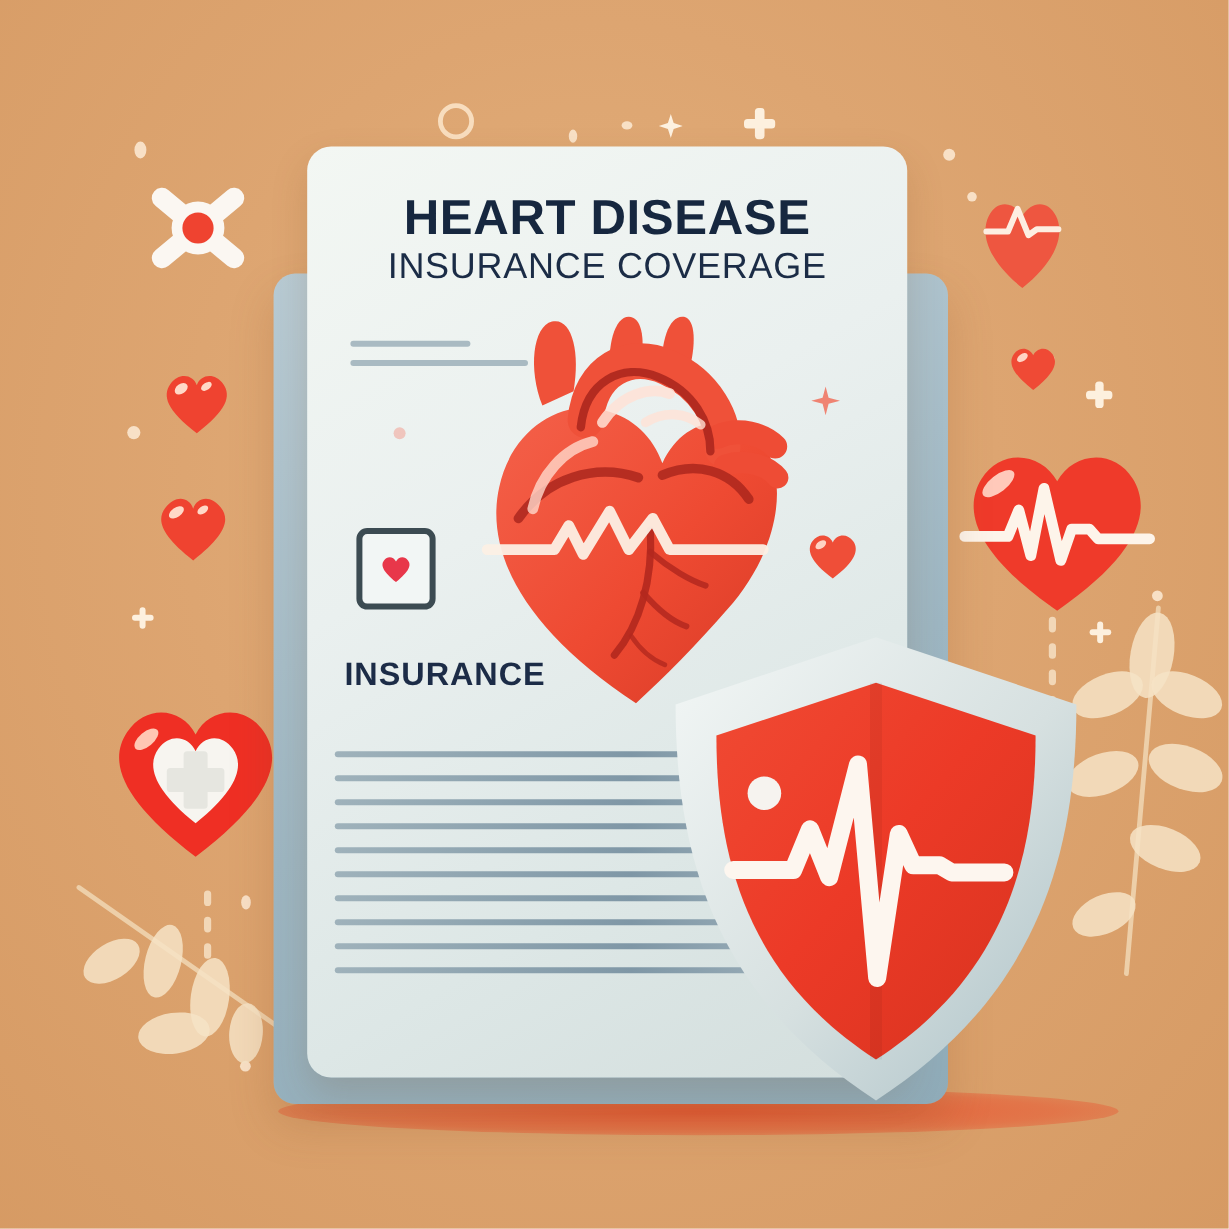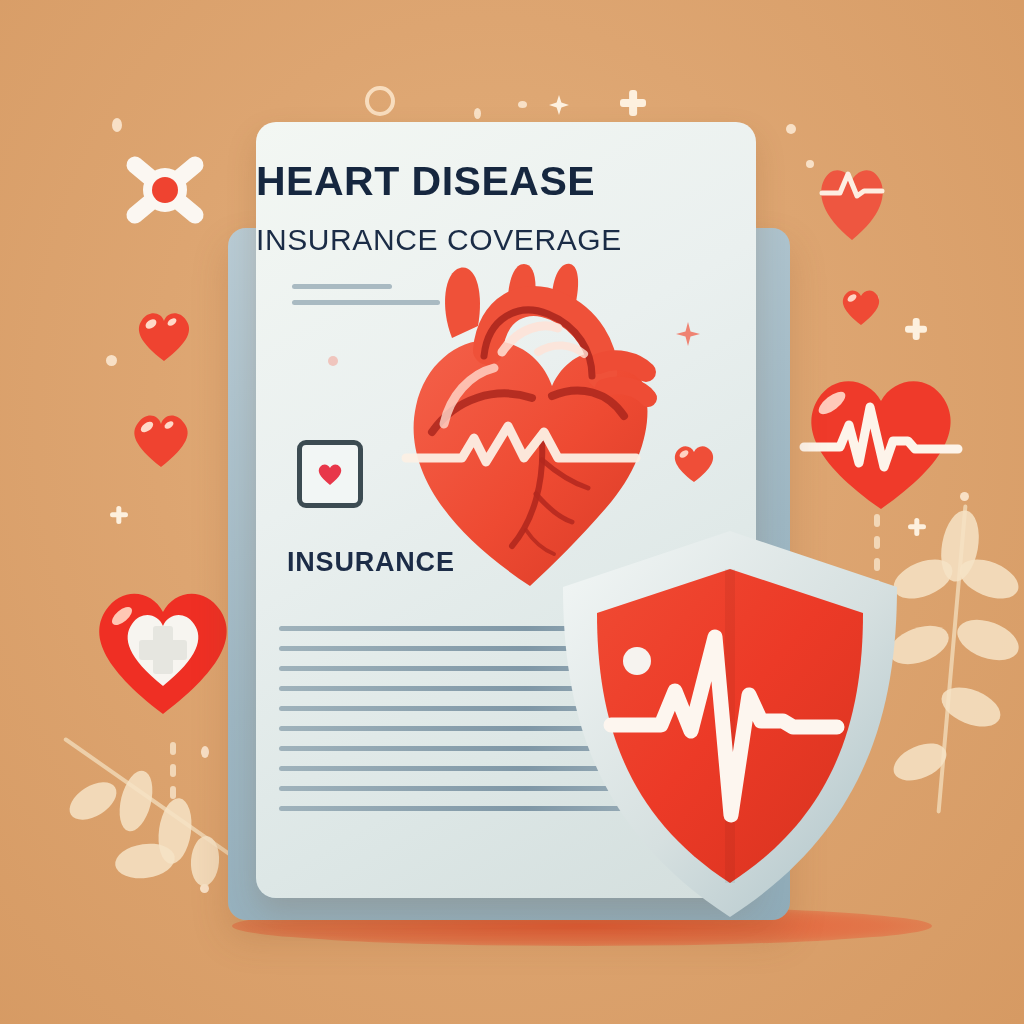--- a/index.html
+++ b/index.html
@@ -24,23 +24,23 @@
   .leaf{position:absolute;background:#f6e3c6;border-radius:50% 50% 50% 50%;opacity:.85;}
 
   
   #backpanel{position:absolute;left:228px;top:228px;width:562px;height:692px;
      border-radius:18px;background:linear-gradient(160deg,#b8cbd4 0%,#9db6c2 55%,#8fabb8 100%);
      box-shadow:0 18px 36px rgba(140,80,40,.22);}
   #doc{position:absolute;left:256px;top:122px;width:500px;height:776px;border-radius:20px;
      background:linear-gradient(150deg,#f3f7f3 0%,#eaf0ef 38%,#dde7e6 72%,#d3dedd 100%);
      box-shadow:0 14px 30px rgba(120,70,35,.18);overflow:hidden;}
 
-  #title{position:absolute;left:0;right:0;top:38px;text-align:left;}
+  #title{position:absolute;left:0;right:0;top:38px;text-align:center;}
   #title .t1{font-size:41px;font-weight:bold;letter-spacing:.5px;color:#16273f;line-height:1.06;}
-  #title .t2{font-size:30px;letter-spacing:.6px;color:#1b2c46;line-height:1.2;margin-top:19px;}
+  #title .t2{font-size:30px;letter-spacing:.6px;color:#1b2c46;line-height:1.2;margin-top:2px;}
 
   .docline{position:absolute;height:5px;border-radius:3px;
      background:linear-gradient(90deg,#9fb2bb 0%,#7f97a6 55%,#a9bac2 100%);}
   .shortline{position:absolute;height:5px;border-radius:3px;background:#a9bac2;}
 
   #checkbox{position:absolute;left:41px;top:318px;width:56px;height:58px;border:5px solid #3c4b52;border-radius:9px;
      background:#f2f6f5;display:flex;align-items:center;justify-content:center;}
   .heartShape{position:relative;}
   .heartShape::before,.heartShape::after{content:"";position:absolute;top:0;width:50%;height:80%;border-radius:50% 50% 0 0;}
   .heartShape::before{left:0;transform:rotate(-45deg);transform-origin:100% 100%;}

